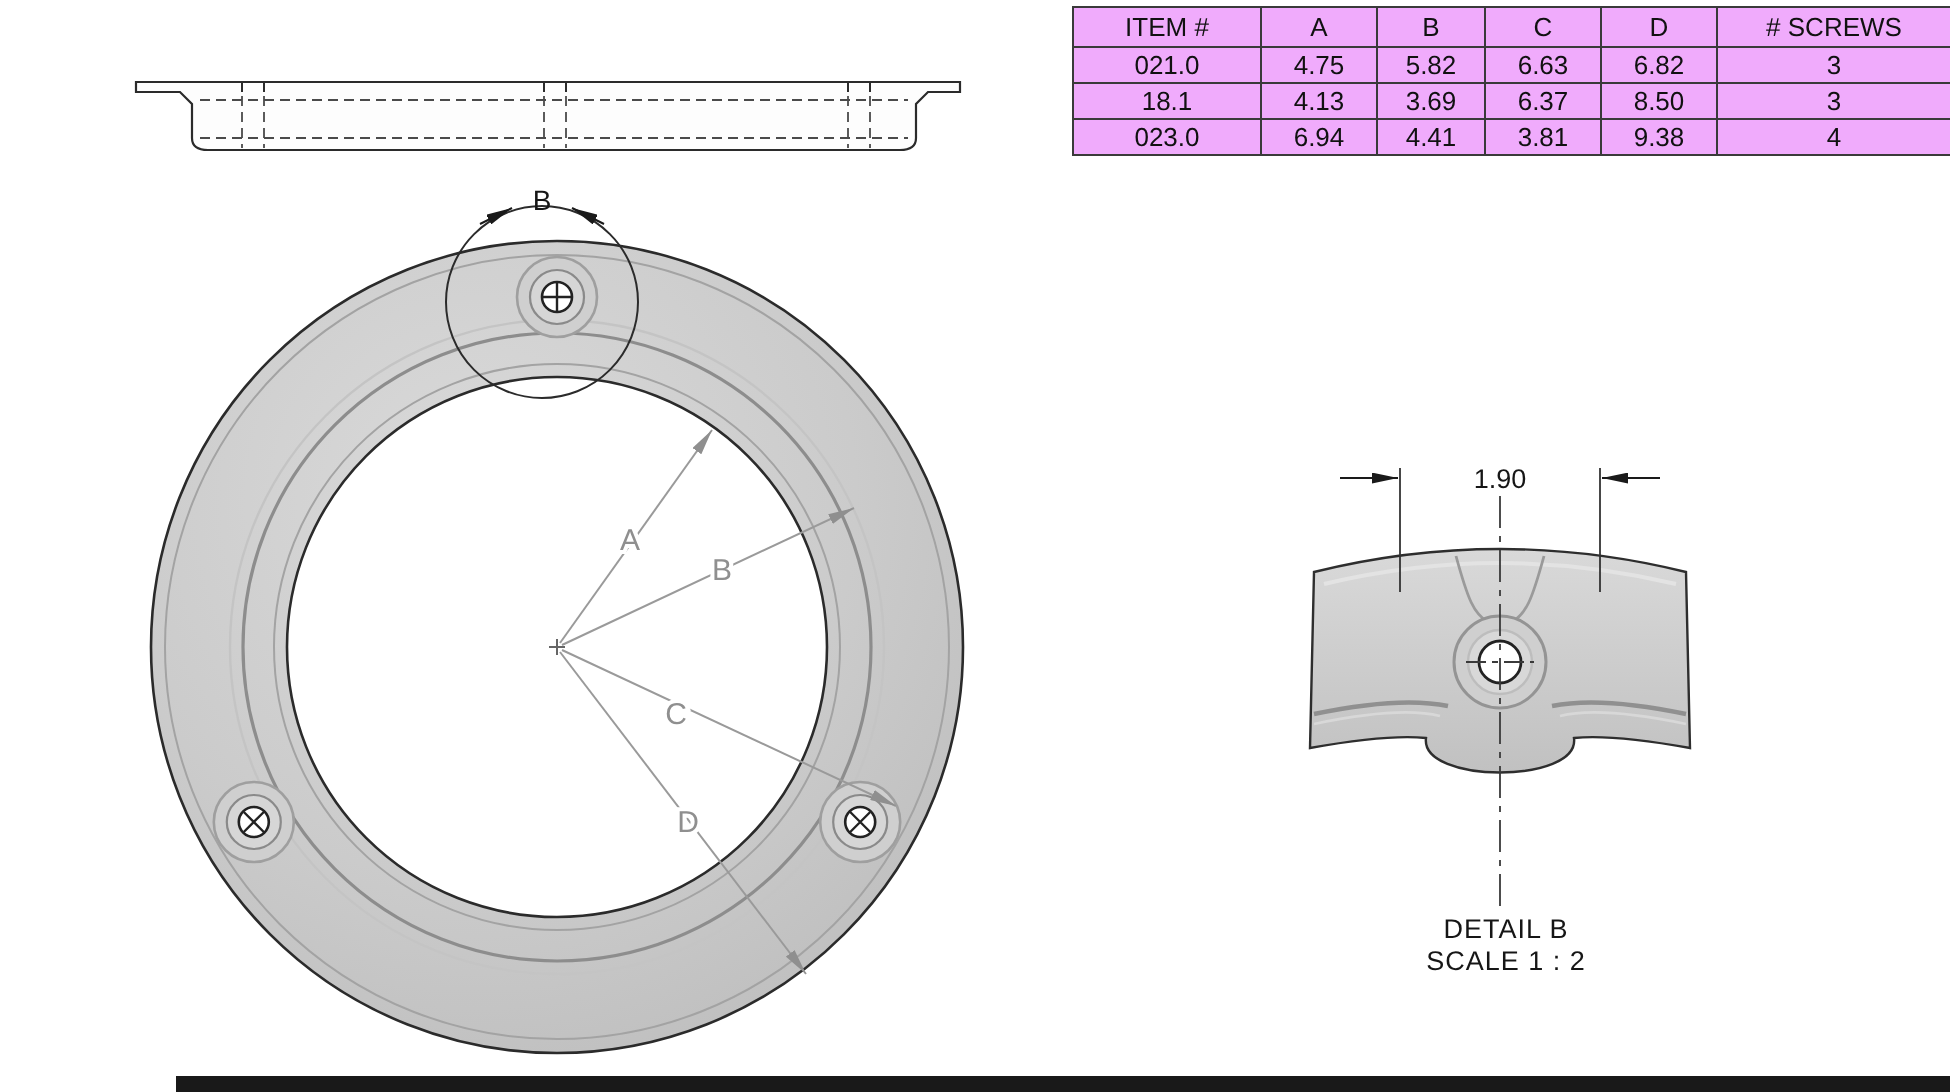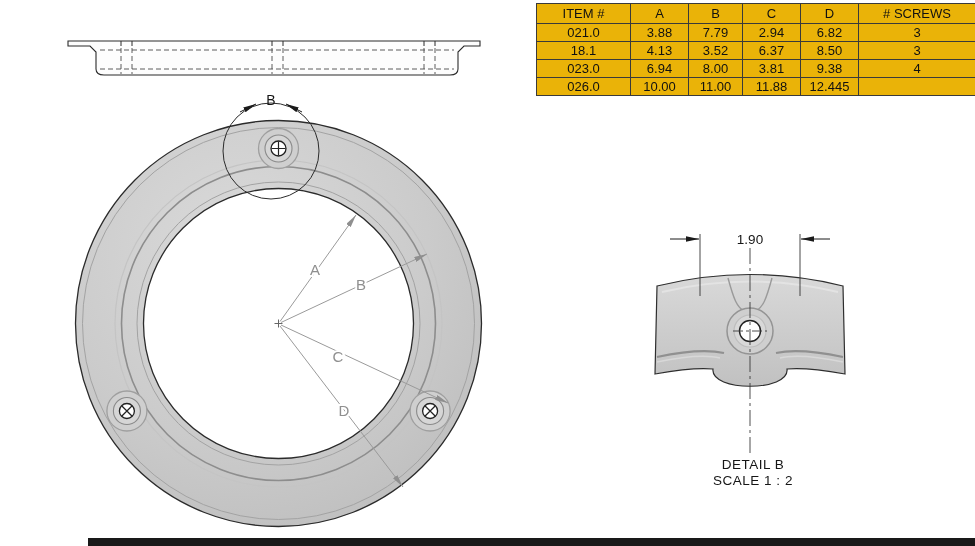--- a/index.html
+++ b/index.html
@@ -4,21 +4,21 @@
 <style>
   * { margin:0; padding:0; box-sizing:border-box; }
   html,body { width:975px; height:546px; background:#ffffff; overflow:hidden;
               font-family:"Liberation Sans", sans-serif; }
   #canvas { position:relative; width:975px; height:546px; background:#fff; }
   #drawing { position:absolute; left:0; top:0; }
 
   
   .dim-table { position:absolute; left:536px; top:3px; width:439px; z-index:2;
                border-collapse:collapse; table-layout:fixed; font-size:13px;
-               color:#111; background:#eab308; }
+               color:#111; background:#f0abfc; }
   .dim-table th, .dim-table td { border:1px solid #3a3a3a; text-align:center;
                font-weight:400; height:17px; line-height:17px; padding:0 2px;
                white-space:nowrap; overflow:hidden; }
   .dim-table thead th { height:19px; line-height:19px; }
 
   #bottom-bar { position:absolute; left:88px; top:538px; width:887px; height:8px;
                 background:#191919; }
 
   svg text { font-family:"Liberation Sans", sans-serif; }
   .radius-label { fill:#8f8f8f; font-size:15px; text-anchor:middle;
@@ -164,47 +164,39 @@
           <th>A</th>
           <th>B</th>
           <th>C</th>
           <th>D</th>
           <th># SCREWS</th>
         </tr>
       </thead>
     <tbody>
         <tr>
           <td>021.0</td>
-          <td>3.88</td>
-          <td>7.79</td>
-          <td>2.94</td>
+          <td>4.75</td>
+          <td>5.82</td>
+          <td>6.63</td>
           <td>6.82</td>
           <td>3</td>
         </tr>
         <tr>
           <td>18.1</td>
           <td>4.13</td>
-          <td>3.52</td>
+          <td>3.69</td>
           <td>6.37</td>
           <td>8.50</td>
           <td>3</td>
         </tr>
         <tr>
           <td>023.0</td>
           <td>6.94</td>
-          <td>8.00</td>
+          <td>4.41</td>
           <td>3.81</td>
           <td>9.38</td>
           <td>4</td>
         </tr>
-        <tr>
-          <td>026.0</td>
-          <td>10.00</td>
-          <td>11.00</td>
-          <td>11.88</td>
-          <td>12.445</td>
-          <td></td>
-        </tr>
       </tbody>
   </table>
 
   <div id="bottom-bar"></div>
 </div>
 
 </body></html>

